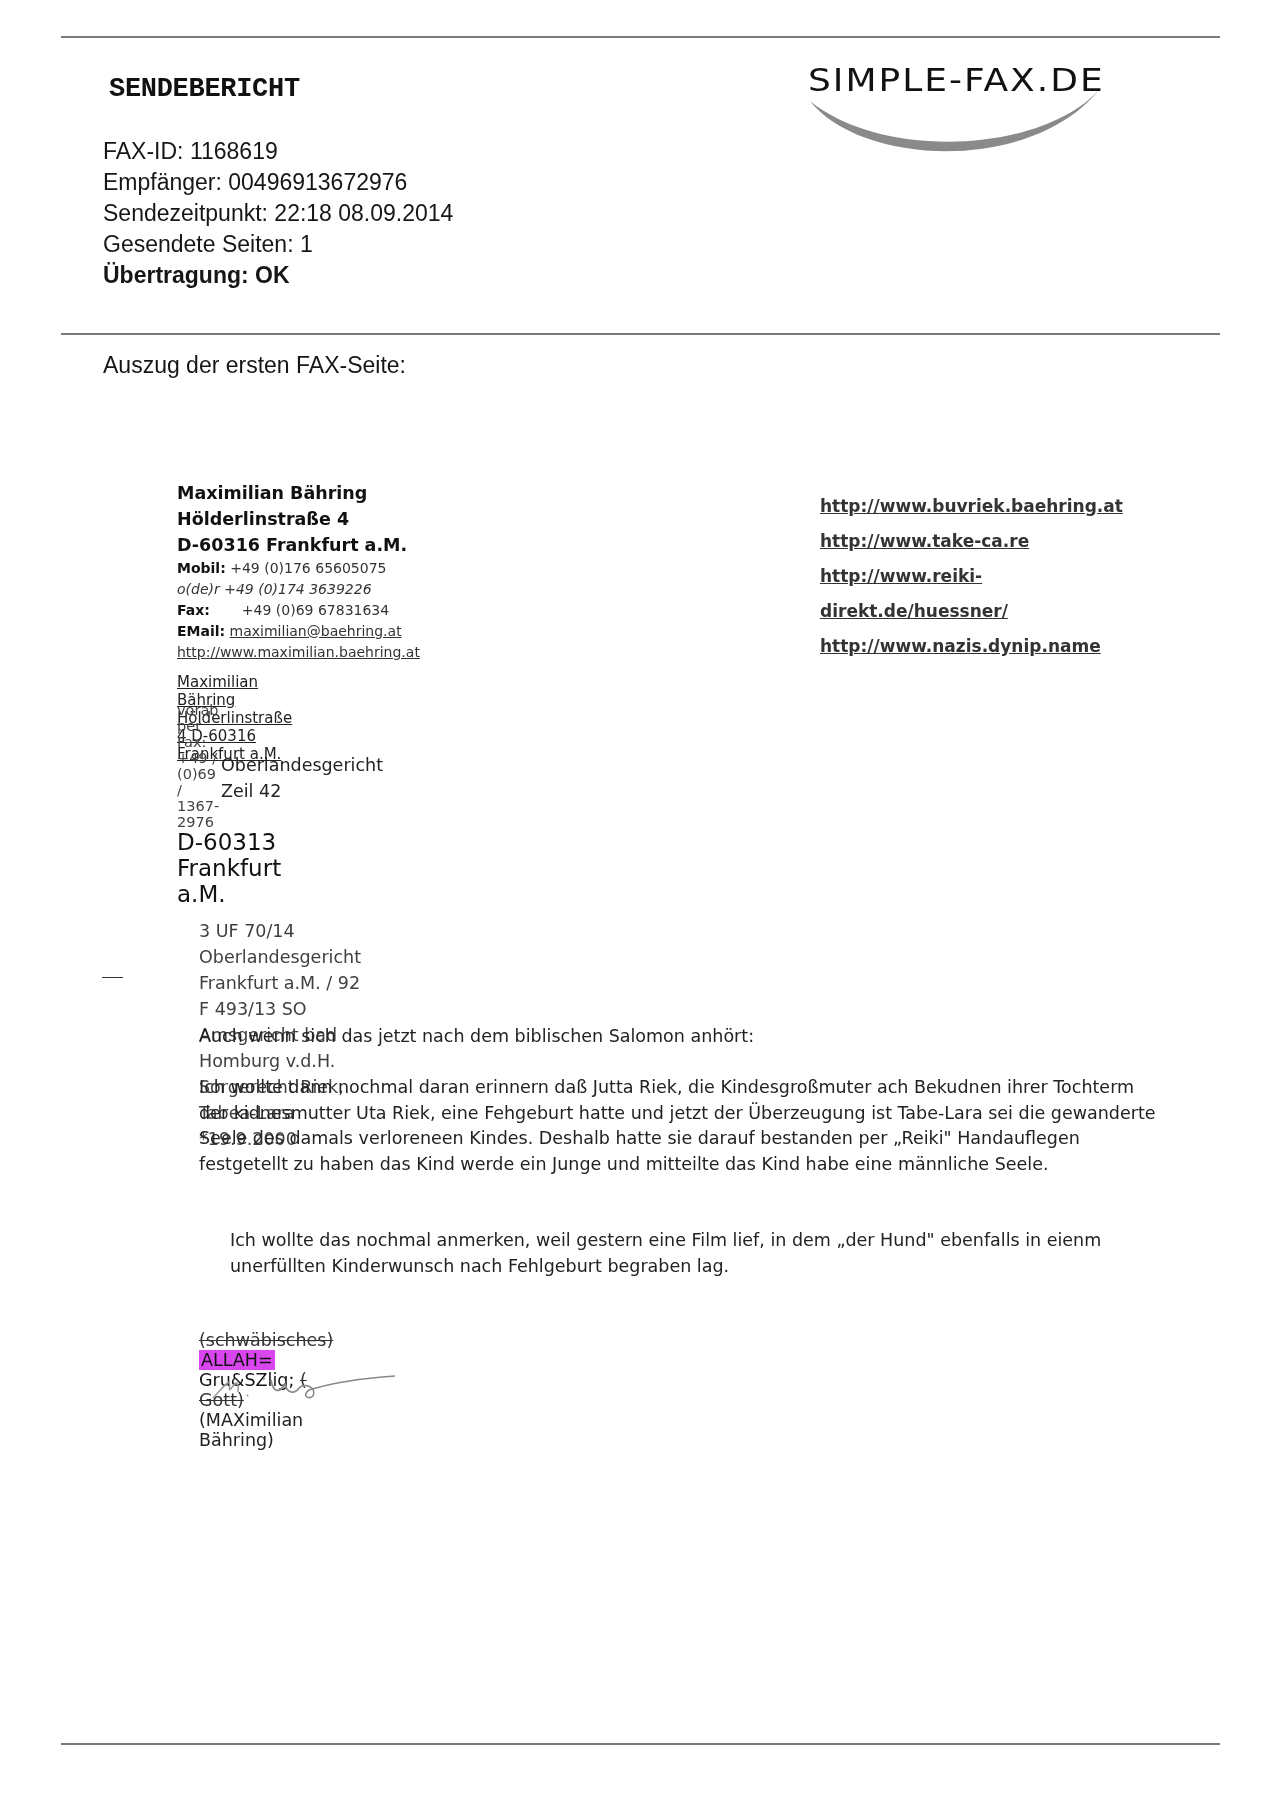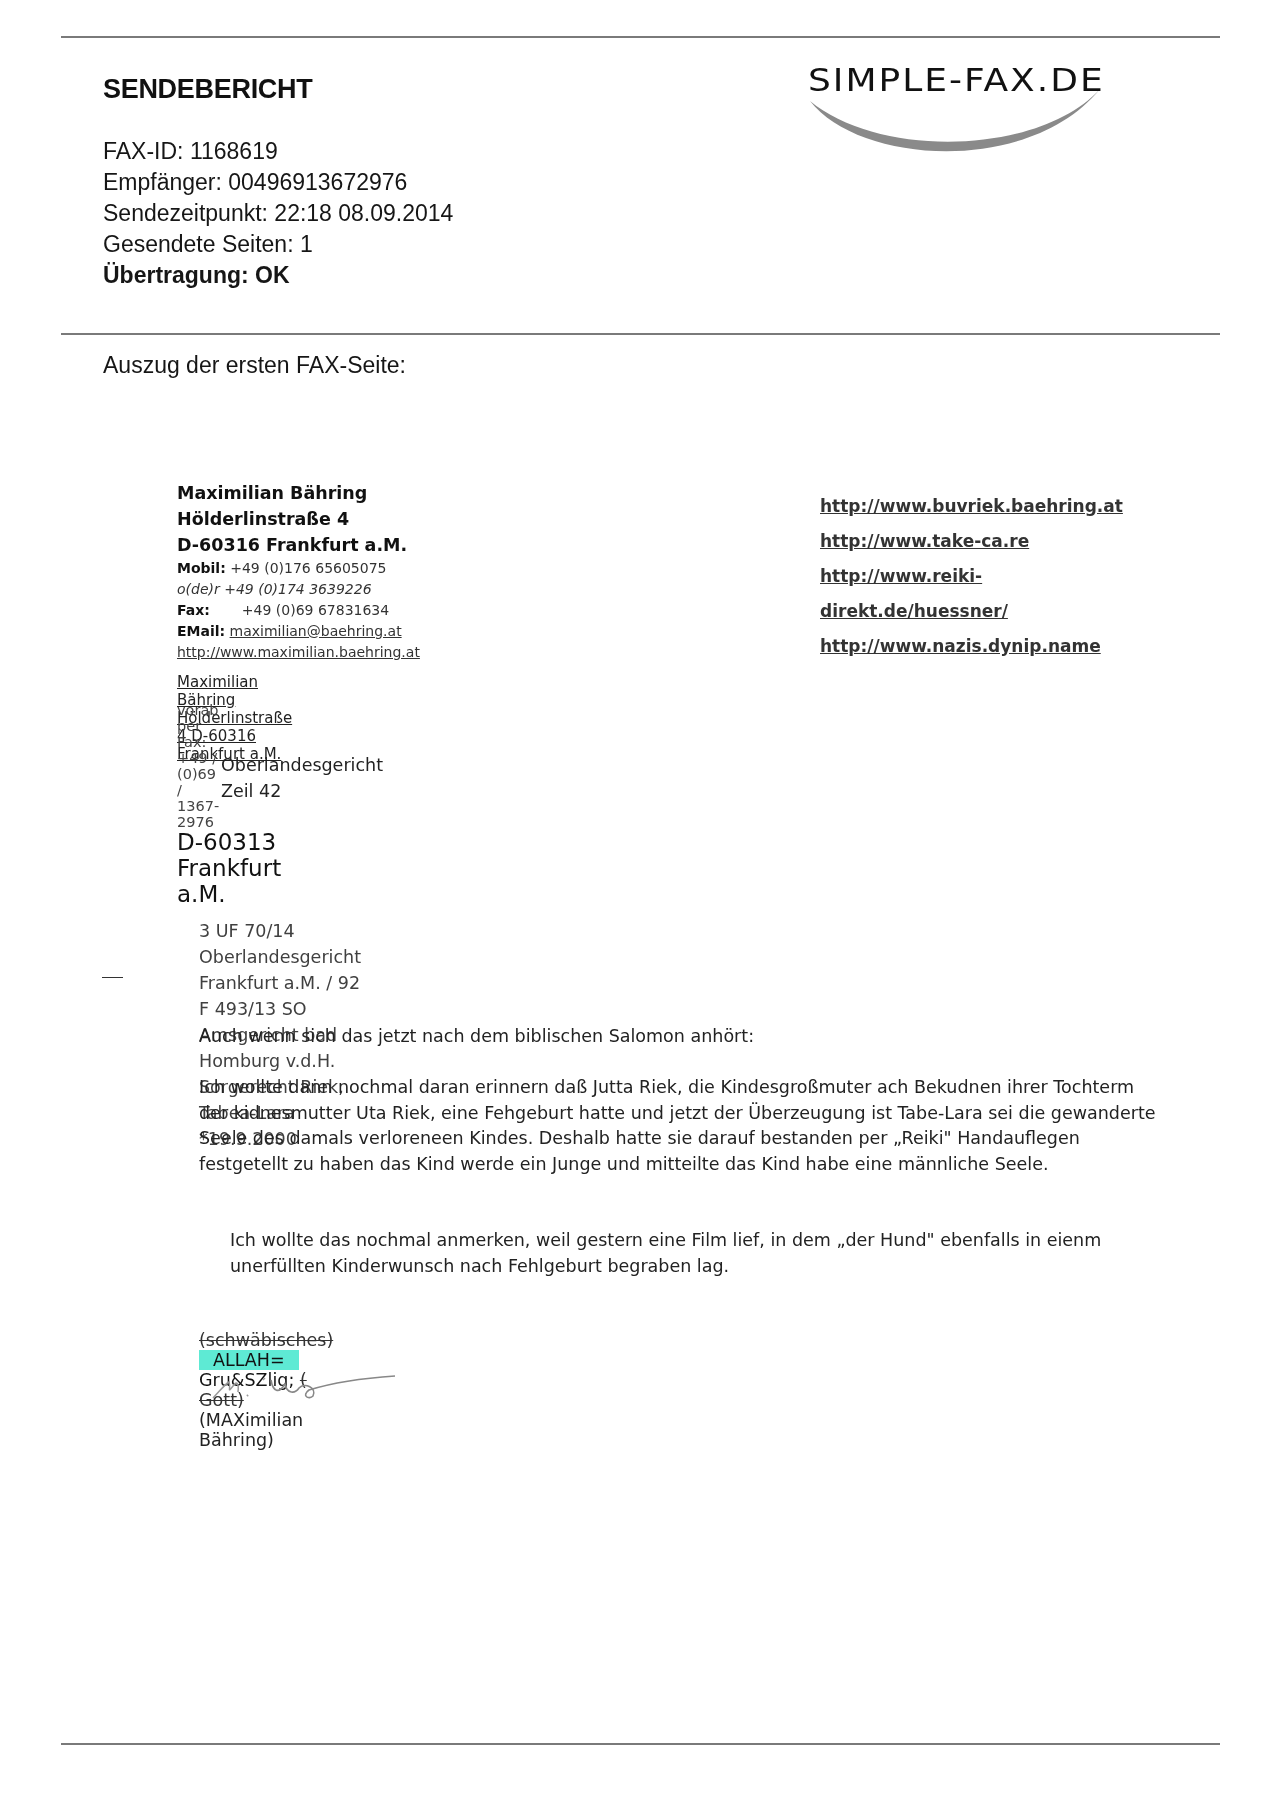--- a/index.html
+++ b/index.html
@@ -4,21 +4,21 @@
   <style>
     * { box-sizing: border-box; margin: 0; padding: 0; }
     html, body { width: 1280px; height: 1811px; background: #ffffff; }
     body { position: relative; font-family: "DejaVu Sans", sans-serif; color: #111; overflow: hidden; }
 
     .hr { position: absolute; left: 61px; width: 1159px; height: 2px; background: #7a7a7a; }
     .hr-top { top: 36px; }
     .hr-mid { top: 333px; }
     .hr-bot { top: 1743px; }
 
-    .report-title { position: absolute; left: 103px; top: 74px; font-family: Liberation Sans, sans-serif; font-weight: bold; font-size: 27px; letter-spacing: -0.3px; color: #111; }
+    .report-title { position: absolute; left: 109px; top: 74px; font-family: Liberation Mono, monospace; font-weight: bold; font-size: 27px; letter-spacing: -0.3px; color: #111; }
 
     .report-fields { position: absolute; left: 103px; top: 136px; font-family: "Liberation Sans", sans-serif; font-size: 23px; line-height: 31px; color: #161616; }
     .report-fields .bold { font-weight: bold; }
 
     .logo { position: absolute; left: 800px; top: 55px; width: 420px; height: 110px; }
     .logo-text { position: absolute; left: 8px; top: 4px; font-family: "DejaVu Sans", sans-serif; font-size: 36px; letter-spacing: 2px; color: #111; font-weight: normal; transform: scaleY(0.9); }
 
     .excerpt-label { position: absolute; left: 103px; top: 352px; font-family: "Liberation Sans", sans-serif; font-size: 23px; color: #161616; }
 
     .fax { position: absolute; left: 0; top: 0; font-family: "DejaVu Sans", sans-serif; }
@@ -43,21 +43,21 @@
     .subject { position: absolute; left: 199px; top: 918px; font-size: 17.5px; line-height: 26px; color: #404040; }
     .fold-mark { position: absolute; left: 102px; top: 977px; width: 21px; height: 1px; background: #333; }
 
     .body-text { position: absolute; left: 199px; width: 960px; font-size: 17.5px; line-height: 25.5px; color: #222; }
     .p1 { top: 1024px; }
     .p2 { top: 1075px; }
     .p3 { top: 1228px; margin-left: 31px; }
 
     .closing { position: absolute; left: 199px; top: 1330px; font-size: 17.5px; color: #111; }
     .closing .strike { text-decoration: line-through; color: #333; text-align: right; }
-    .closing .hl { background: #5eead4; padding: 0 14px; }
+    .closing .hl { background: #d946ef; padding: 0 2px; }
 
     .signature { position: absolute; left: 205px; top: 1366px; width: 220px; height: 40px; }
     .sig-name { position: absolute; left: 199px; top: 1410px; font-size: 17.5px; color: #222; }
   </style>
 </head>
 <body>
 
 <div class="hr hr-top"></div>
 
 <div class="report-title">SENDEBERICHT</div>

